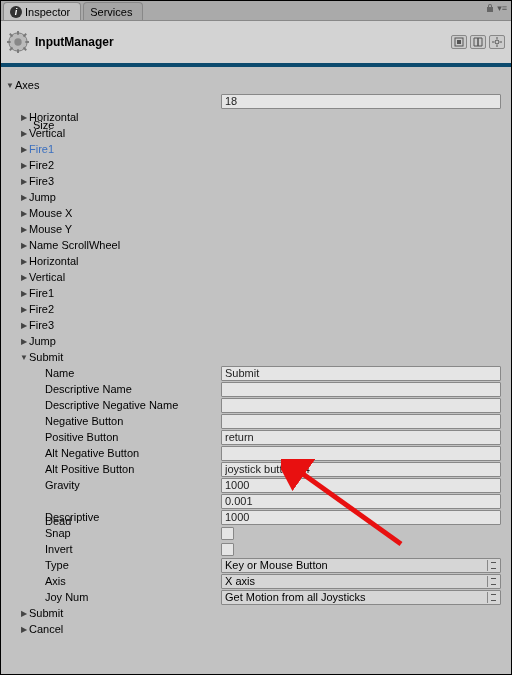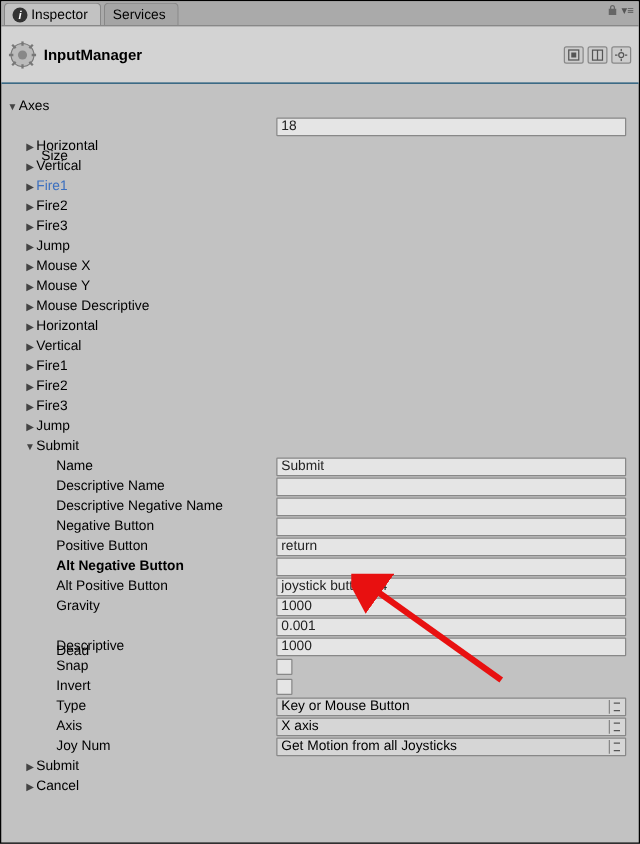--- a/index.html
+++ b/index.html
@@ -45,21 +45,21 @@
   .lock-area {
     position: absolute; right: 4px; top: 2px;
     display: flex; gap: 2px; align-items: center;
     font-size: 10px; color: #555;
   }
   .header {
     display: flex;
     align-items: center;
     padding: 4px 6px;
     background: #d3d3d3;
-    border-bottom: 1px solid #0c4a6e;
+    border-bottom: 4px solid #0c4a6e;
     height: 46px;
   }
   .gear-big {
     width: 22px; height: 22px; margin-right: 6px;
     display: inline-flex; align-items: center; justify-content: center;
   }
   .header-title { font-weight: bold; font-size: 12px; }
   .header-spacer { flex: 1; }
   .header-btns { display: flex; gap: 3px; }
   .hbtn {
@@ -265,21 +265,21 @@
         <div class="row axis-item" style="padding-left: 14px;">
           <span class="foldout">▶</span>
           <span class="row-label">Mouse X</span>
         </div>
         <div class="row axis-item" style="padding-left: 14px;">
           <span class="foldout">▶</span>
           <span class="row-label">Mouse Y</span>
         </div>
         <div class="row axis-item" style="padding-left: 14px;">
           <span class="foldout">▶</span>
-          <span class="row-label">Mouse Descriptive</span>
+          <span class="row-label">Name ScrollWheel</span>
         </div>
         <div class="row axis-item" style="padding-left: 14px;">
           <span class="foldout">▶</span>
           <span class="row-label">Horizontal</span>
         </div>
         <div class="row axis-item" style="padding-left: 14px;">
           <span class="foldout">▶</span>
           <span class="row-label">Vertical</span>
         </div>
         <div class="row axis-item" style="padding-left: 14px;">
@@ -326,21 +326,21 @@
           </div>
           <div class="field-col"><input class="text-input" style=""></div>
         </div>
         <div class="field-row">
           <div class="label-col" style="padding-left: 40px;">
             <span class="field-label">Positive Button</span>
           </div>
           <div class="field-col"><input class="text-input" value="return" style=""></div>
         </div>
         <div class="field-row">
-          <div class="label-col" style="padding-left: 40px; font-weight: bold;">
+          <div class="label-col" style="padding-left: 40px;">
             <span class="field-label">Alt Negative Button</span>
           </div>
           <div class="field-col"><input class="text-input" style=""></div>
         </div>
         <div class="field-row">
           <div class="label-col" style="padding-left: 40px;">
             <span class="field-label">Alt Positive Button</span>
           </div>
           <div class="field-col"><input class="text-input" value="joystick button 14" style=""></div>
         </div>

